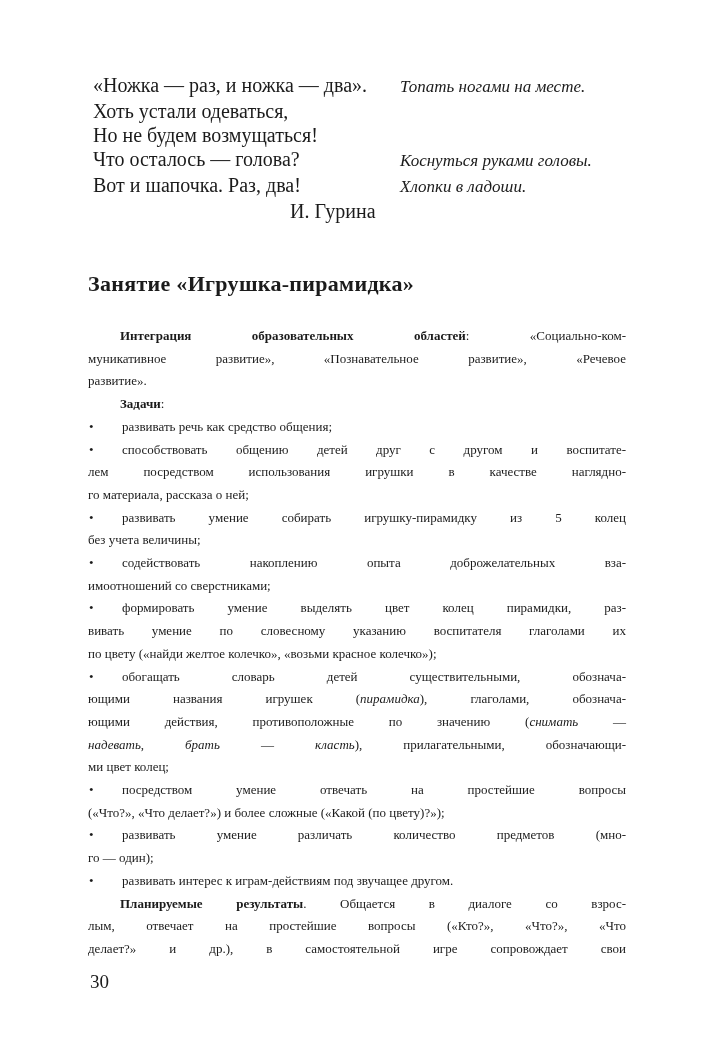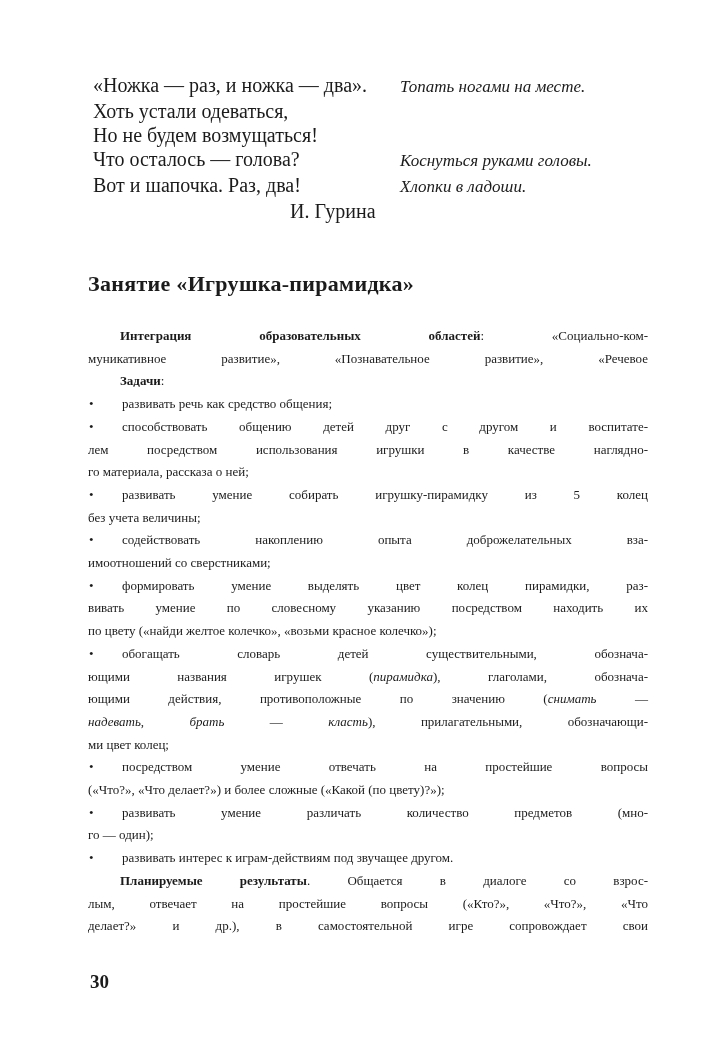--- a/index.html
+++ b/index.html
@@ -3,21 +3,21 @@
 <meta charset="utf-8">
 <style>
   html, body { margin: 0; padding: 0; background: #e8e8e8; }
   .page {
     width: 716px; height: 1048px;
     background: #ffffff;
     color: #1b1b1b;
     font-family: "Liberation Serif", "DejaVu Serif", serif;
     position: relative;
     box-sizing: border-box;
-    padding: 73px 68px 0 88px;
+    padding: 73px 90px 0 88px;
     overflow: hidden;
     margin: 0 auto;
   }
 
   
   .poem { margin-left: 5px; font-size: 20px; line-height: 24px; }
   .poem-row { display: flex; align-items: baseline; }
   .poem-line { width: 307px; flex: none; white-space: nowrap; }
   .poem-note { font-style: italic; font-size: 17px; line-height: 24px; white-space: nowrap; }
   .poem-author { font-size: 20px; line-height: 24px; padding-left: 197px; }
@@ -33,21 +33,21 @@
   .line { text-align: justify; }
   .line.j { text-align-last: justify; -moz-text-align-last: justify; }
   .line.first { text-indent: 32px; }
   .line.bullet { position: relative; padding-left: 34px; }
   .bullet-glyph { position: absolute; left: 1px; top: 0; }
   .seg.bold { font-weight: bold; }
   .seg.italic { font-style: italic; }
   .seg.normal { }
 
   
-  .pageno { position: absolute; left: 90px; top: 971px; font-size: 19px; font-weight: bold; }
+  .pageno { position: absolute; left: 90px; top: 971px; font-size: 19px; }
 </style>
 </head>
 <body>
 
 <div class="page">
 
   <div class="poem">
     <div>
         <div class="poem-row">
           <div class="poem-line">«Ножка — раз, и ножка — два».</div>
@@ -71,31 +71,32 @@
         </div>
       </div>
     <div class="poem-author">И. Гурина</div>
   </div>
 
   <h1 class="heading">Занятие «Игрушка-пирамидка»</h1>
 
   <div class="bodytext">
       <div class="line first j"><span class="seg bold">Интеграция образовательных областей</span><span class="seg normal">: «Социально-ком-</span></div>
       <div class="line cont j"><span class="seg normal">муникативное развитие», «Познавательное развитие», «Речевое</span></div>
+      <div class="line cont"><span class="seg normal">развитие».</span></div>
       <div class="line first"><span class="seg bold">Задачи</span><span class="seg normal">:</span></div>
       <div class="line bullet"><span class="bullet-glyph">•</span><span class="seg normal">развивать речь как средство общения;</span></div>
       <div class="line bullet j"><span class="bullet-glyph">•</span><span class="seg normal">способствовать общению детей друг с другом и воспитате-</span></div>
       <div class="line cont j"><span class="seg normal">лем посредством использования игрушки в качестве наглядно-</span></div>
       <div class="line cont"><span class="seg normal">го материала, рассказа о ней;</span></div>
       <div class="line bullet j"><span class="bullet-glyph">•</span><span class="seg normal">развивать умение собирать игрушку-пирамидку из 5 колец</span></div>
       <div class="line cont"><span class="seg normal">без учета величины;</span></div>
       <div class="line bullet j"><span class="bullet-glyph">•</span><span class="seg normal">содействовать накоплению опыта доброжелательных вза-</span></div>
       <div class="line cont"><span class="seg normal">имоотношений со сверстниками;</span></div>
       <div class="line bullet j"><span class="bullet-glyph">•</span><span class="seg normal">формировать умение выделять цвет колец пирамидки, раз-</span></div>
-      <div class="line cont j"><span class="seg normal">вивать умение по словесному указанию посредством находить их</span></div>
+      <div class="line cont j"><span class="seg normal">вивать умение по словесному указанию воспитателя глаголами их</span></div>
       <div class="line cont"><span class="seg normal">по цвету («найди желтое колечко», «возьми красное колечко»);</span></div>
       <div class="line bullet j"><span class="bullet-glyph">•</span><span class="seg normal">обогащать словарь детей существительными, обознача-</span></div>
       <div class="line cont j"><span class="seg normal">ющими названия игрушек (</span><span class="seg italic">пирамидка</span><span class="seg normal">), глаголами, обознача-</span></div>
       <div class="line cont j"><span class="seg normal">ющими действия, противоположные по значению (</span><span class="seg italic">снимать</span><span class="seg normal"> —</span></div>
       <div class="line cont j"><span class="seg italic">надевать</span><span class="seg normal">, </span><span class="seg italic">брать</span><span class="seg normal"> — </span><span class="seg italic">класть</span><span class="seg normal">), прилагательными, обозначающи-</span></div>
       <div class="line cont"><span class="seg normal">ми цвет колец;</span></div>
       <div class="line bullet j"><span class="bullet-glyph">•</span><span class="seg normal">посредством умение отвечать на простейшие вопросы</span></div>
       <div class="line cont"><span class="seg normal">(«Что?», «Что делает?») и более сложные («Какой (по цвету)?»);</span></div>
       <div class="line bullet j"><span class="bullet-glyph">•</span><span class="seg normal">развивать умение различать количество предметов (мно-</span></div>
       <div class="line cont"><span class="seg normal">го — один);</span></div>

